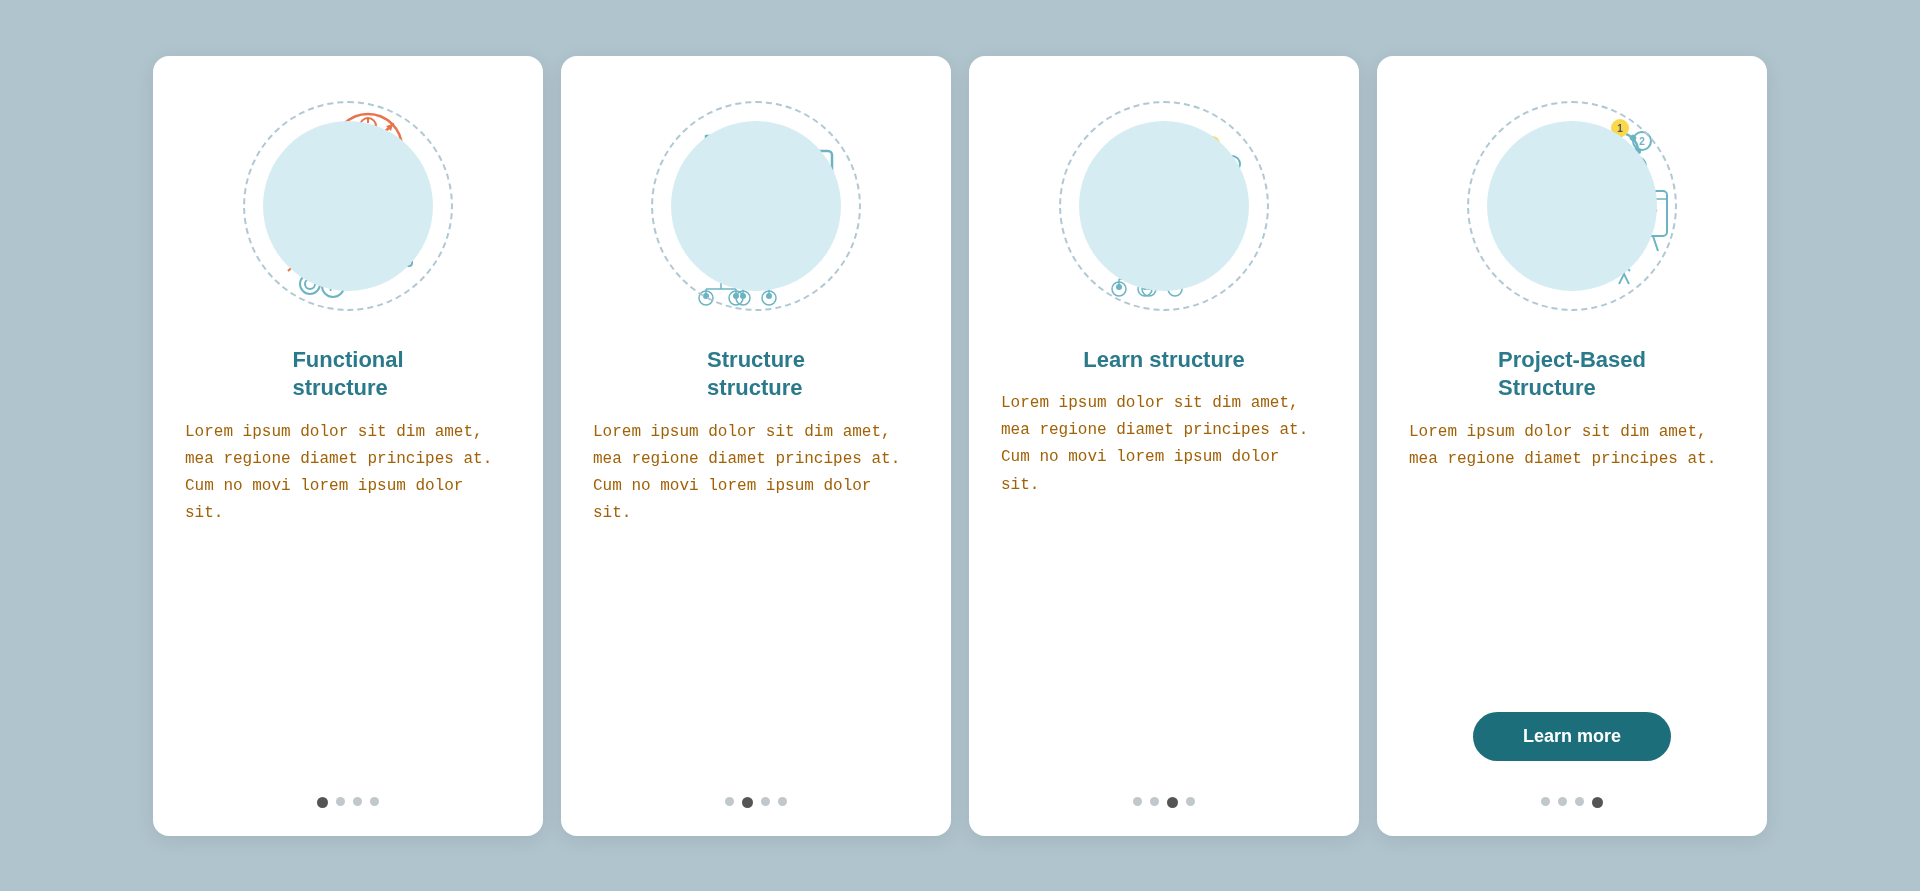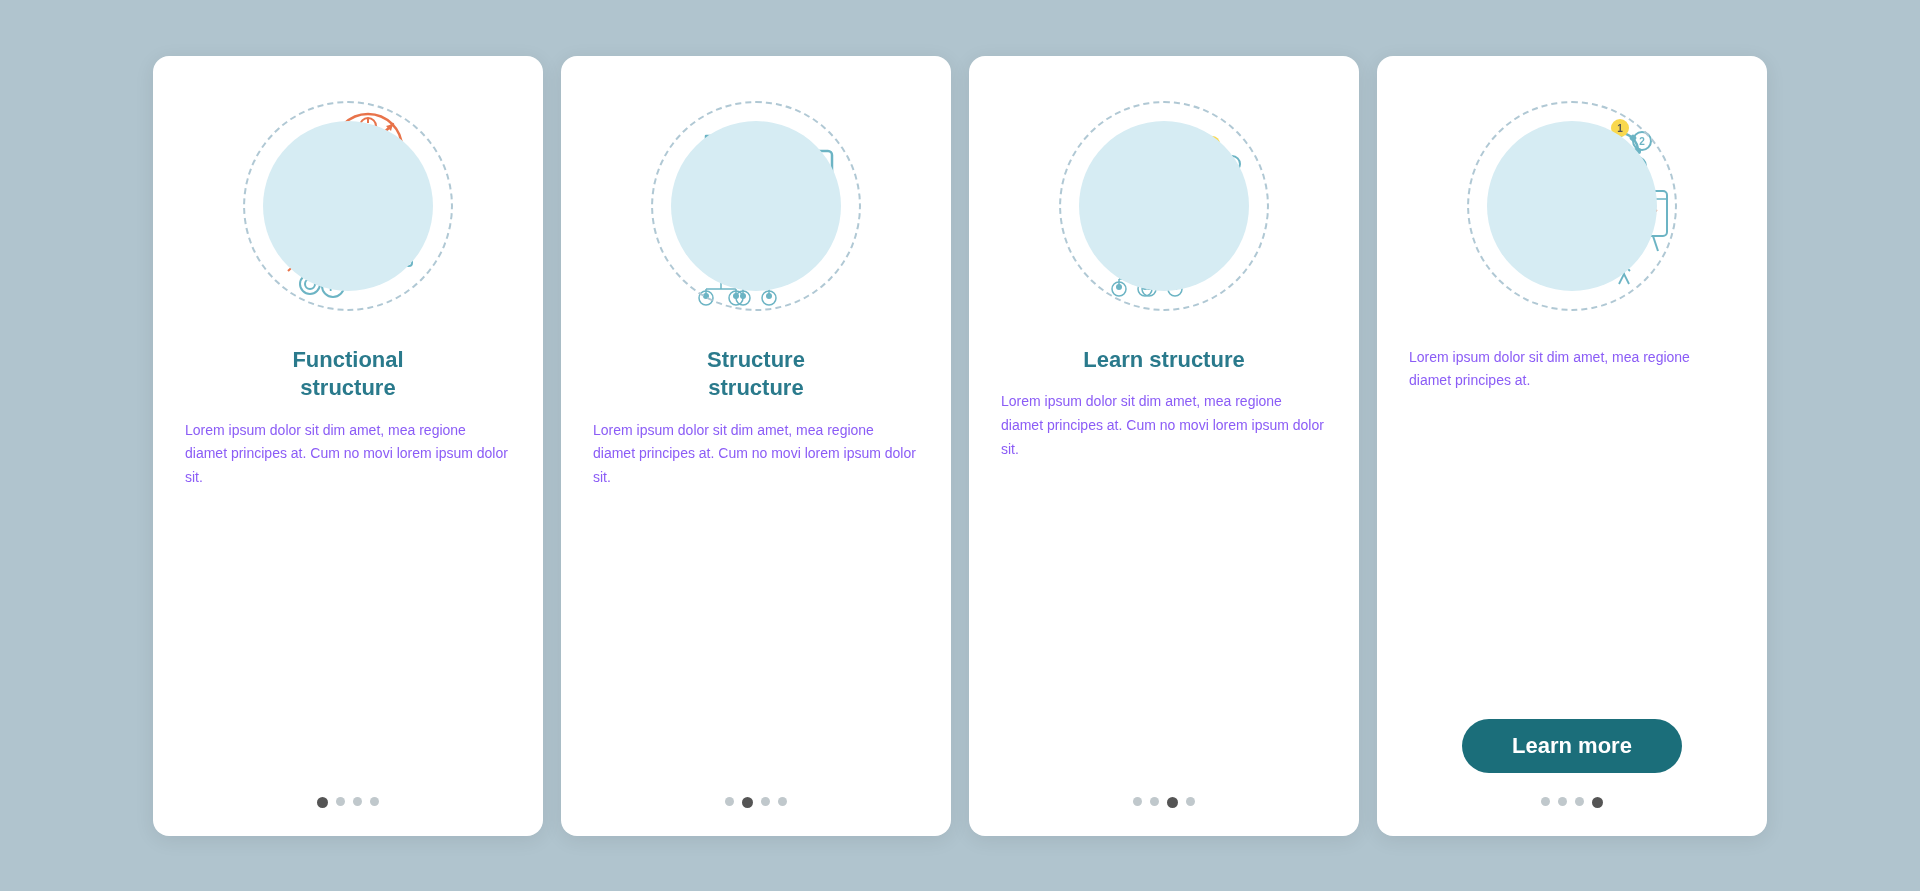--- a/index.html
+++ b/index.html
@@ -64,44 +64,44 @@
       border-radius: 50%;
       top: 50%;
       left: 50%;
       transform: translate(-50%, -50%);
     }
 
     .card-title {
       font-size: 22px;
       font-weight: 700;
       color: #2a7a8c;
-      text-align: center;
       margin-bottom: 16px;
       line-height: 1.3;
     }
 
     .card-text {
-      font-size: 14px;
-      color: #8b5cf6;
+      font-size: 16px;
+      color: #a16207;
       text-align: left;
       line-height: 1.7;
       flex: 1;
+      font-family: Liberation Mono, monospace;
     }
 
     .learn-more-btn {
       background: #1b6e7a;
       color: #fff;
       border: none;
       border-radius: 30px;
       padding: 14px 50px;
-      font-size: 22px;
+      font-size: 18px;
       font-weight: 600;
       cursor: pointer;
       margin-top: 20px;
-      margin-bottom: 0;
+      margin-bottom: 12px;
     }
 
     .dots-row {
       display: flex;
       gap: 8px;
       margin-top: auto;
       padding-top: 24px;
     }
 
     .dot {
@@ -390,20 +390,22 @@
         <circle cx="162" cy="158" r="7" fill="none" stroke="#6cb4c4" stroke-width="1.8"></circle>
         <circle cx="162" cy="156" r="3" fill="#6cb4c4"></circle>
         <path d="M157,165 Q162,160 167,165" fill="none" stroke="#6cb4c4" stroke-width="1.5"></path>
         <line x1="162" y1="165" x2="162" y2="178" stroke="#6cb4c4" stroke-width="1.8"></line>
         <line x1="162" y1="178" x2="157" y2="188" stroke="#6cb4c4" stroke-width="1.8"></line>
         <line x1="162" y1="178" x2="167" y2="188" stroke="#6cb4c4" stroke-width="1.8"></line>
         <line x1="162" y1="169" x2="156" y2="175" stroke="#6cb4c4" stroke-width="1.8"></line>
         <line x1="162" y1="169" x2="168" y2="175" stroke="#6cb4c4" stroke-width="1.8"></line>
       </svg>
     </div>
+    <div class="card-title" style="white-space:pre-line">Project-Based
+Structure</div>
     <div class="card-text">Lorem ipsum dolor sit dim amet, mea regione diamet principes at.</div>
     <button class="learn-more-btn">Learn more</button>
     <div class="dots-row">
       <div class="dot"></div>
       <div class="dot"></div>
       <div class="dot"></div>
       <div class="dot active"></div>
     </div>
   </div>
 

